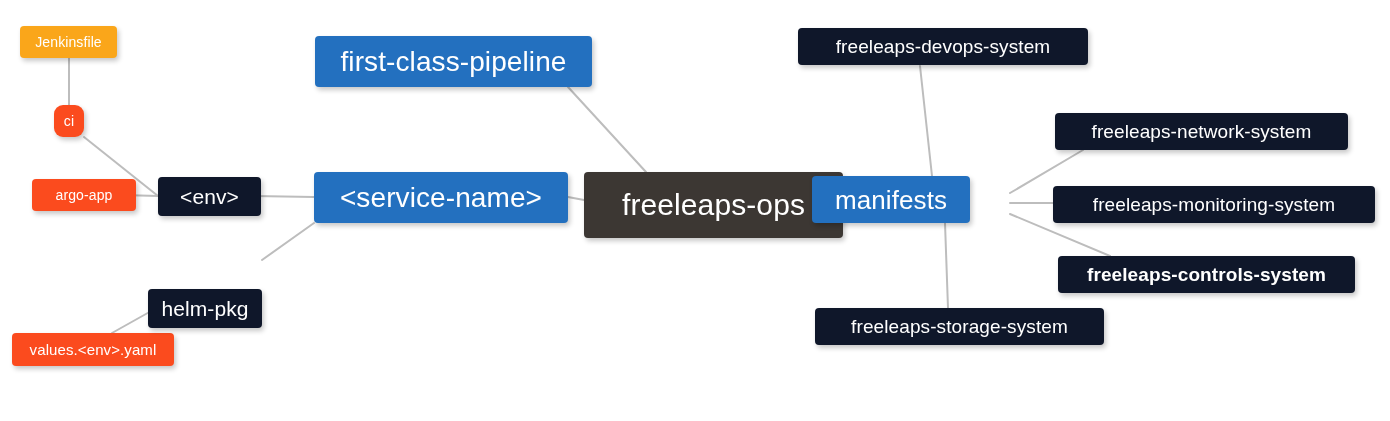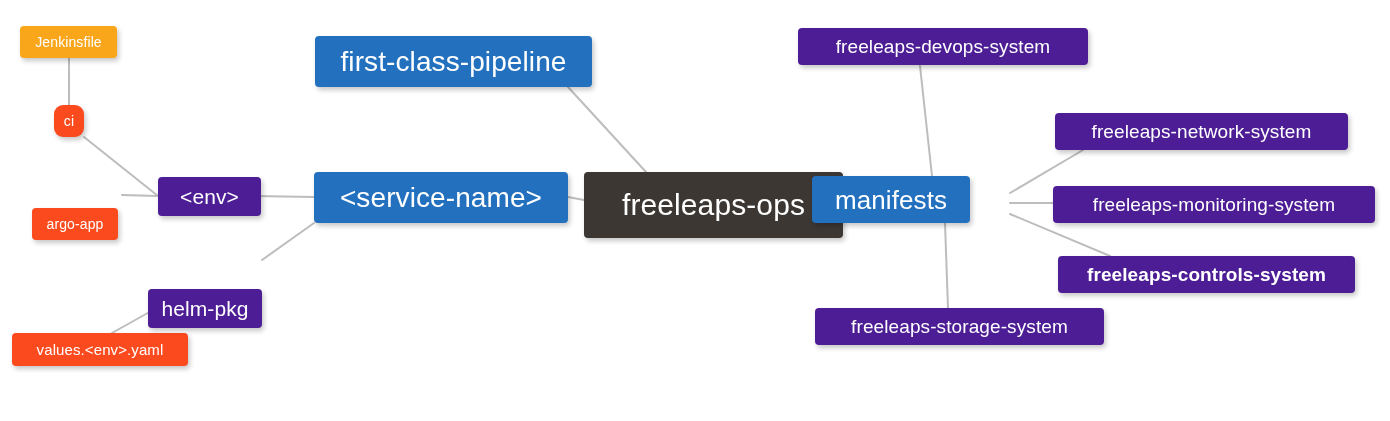--- a/index.html
+++ b/index.html
@@ -27,21 +27,21 @@
     color:#ffffff;
     border-radius:4px;
     white-space:nowrap;
     line-height:1;
     box-shadow:2px 3px 5px rgba(0,0,0,0.22);
     letter-spacing:0.1px;
     padding:0 9px;
   }
   .n-root   { background:#3c3733; }
   .n-blue   { background:#2370bf; }
-  .n-green  { background:#4c1d95; }
+  .n-green  { background:#0f172a; }
   .n-red    { background:#fb4b1e; }
   .n-orange { background:#faa61a; }
 </style>
 </head>
 <body>
 
 <div id="stage">
   <svg id="edges" width="1390" height="421" viewBox="0 0 1390 421" xmlns="http://www.w3.org/2000/svg">
       <line x1="69" y1="58" x2="69" y2="105" stroke="#bdbdbd" stroke-width="2" stroke-linecap="round"></line>
       <line x1="84" y1="137" x2="158" y2="196" stroke="#bdbdbd" stroke-width="2" stroke-linecap="round"></line>
@@ -58,24 +58,24 @@
       <line x1="1010" y1="214" x2="1110" y2="256" stroke="#bdbdbd" stroke-width="2" stroke-linecap="round"></line>
       <line x1="945" y1="223" x2="948" y2="308" stroke="#bdbdbd" stroke-width="2" stroke-linecap="round"></line>
     </svg>
   <div id="nodes">
       <div class="node n-orange" style="left: 20px; top: 26px; width: 97px; height: 32px; font-size: 14px;">
         <span>Jenkinsfile</span>
       </div>
       <div class="node n-red" style="left: 54px; top: 105px; width: 30px; height: 32px; font-size: 14px; border-radius: 9px;">
         <span>ci</span>
       </div>
-      <div class="node n-red" style="left: 32px; top: 179px; width: 86px; height: 32px; font-size: 14px; margin-top: 29px;">
+      <div class="node n-red" style="left: 32px; top: 179px; width: 104px; height: 32px; font-size: 14px;">
         <span>argo-app</span>
       </div>
-      <div class="node n-red" style="left: 12px; top: 333px; width: 176px; height: 33px; font-size: 15px;">
+      <div class="node n-red" style="left: 12px; top: 333px; width: 162px; height: 33px; font-size: 15px;">
         <span>values.&lt;env&gt;.yaml</span>
       </div>
       <div class="node n-green" style="left: 158px; top: 177px; width: 103px; height: 39px; font-size: 21px;">
         <span>&lt;env&gt;</span>
       </div>
       <div class="node n-green" style="left: 148px; top: 257px; width: 114px; height: 39px; font-size: 21px; margin-top: 32px;">
         <span>helm-pkg</span>
       </div>
       <div class="node n-blue" style="left: 315px; top: 36px; width: 277px; height: 51px; font-size: 28px;">
         <span>first-class-pipeline</span>

